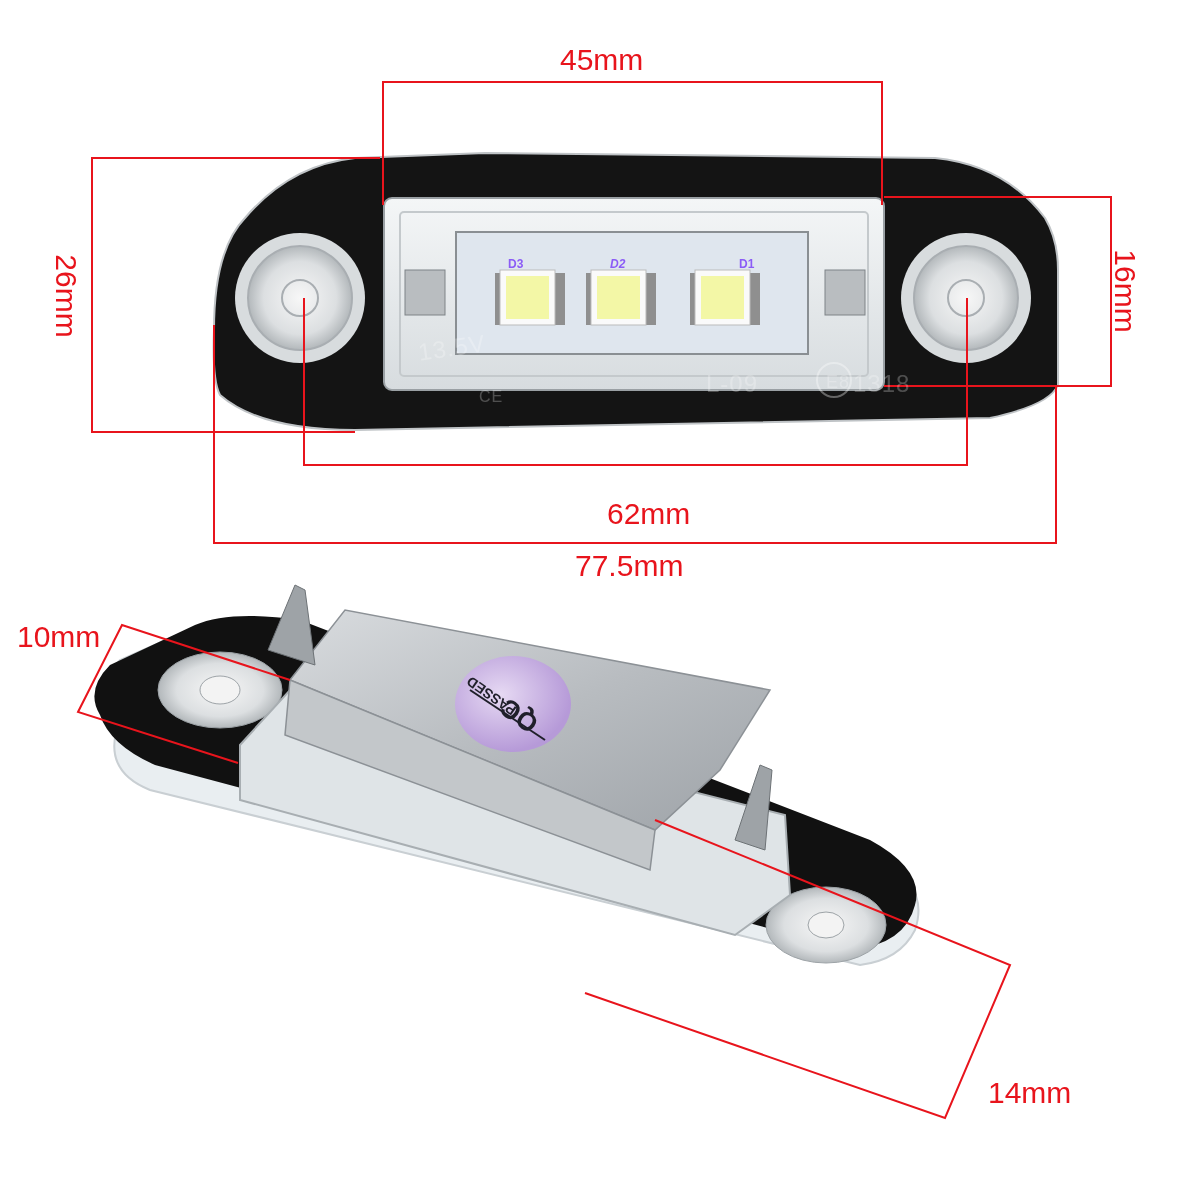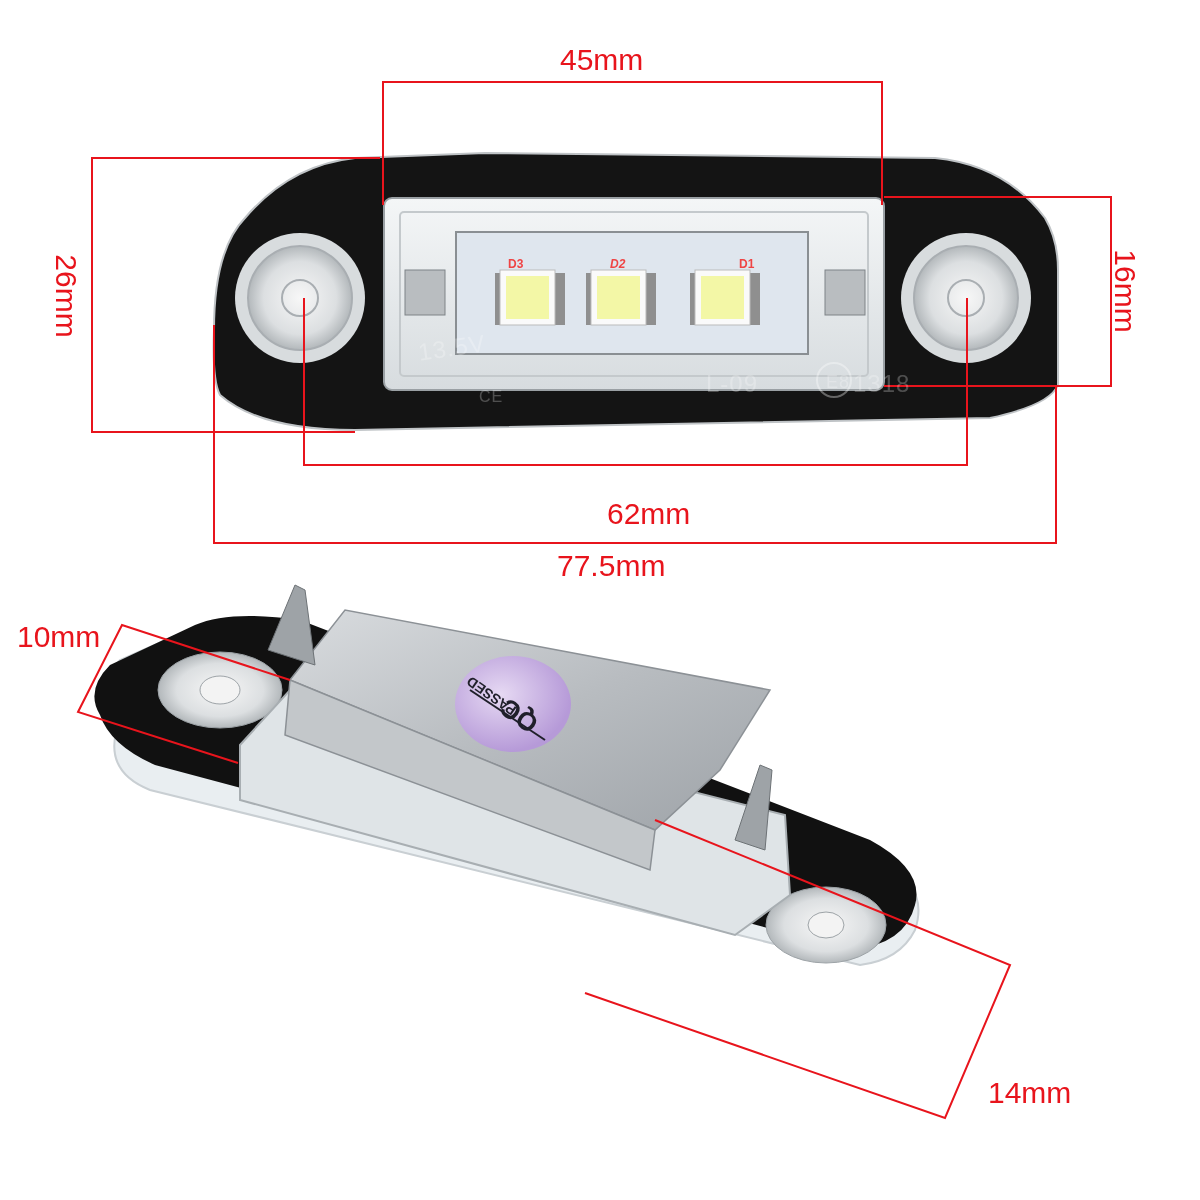--- a/index.html
+++ b/index.html
@@ -1,20 +1,20 @@
 <!DOCTYPE html>
 <html><head>
 <meta charset="utf-8">
 <style>
   html,body{margin:0;padding:0;background:#ffffff;}
   #stage{position:relative;width:1200px;height:1200px;overflow:hidden;background:#fff;font-family:"Liberation Sans",sans-serif;}
   svg{position:absolute;left:0;top:0;}
   .dim-label{position:absolute;color:#e8141c;font-size:30px;font-family:"Liberation Sans",sans-serif;white-space:nowrap;line-height:1;}
   .vert{transform-origin:center center;}
-  .pcb-label{position:absolute;font-size:12px;font-weight:bold;color:#ef4444;font-family:"Liberation Sans",sans-serif;text-align:center;}
+  .pcb-label{position:absolute;font-size:12px;font-weight:bold;color:#8b5cf6;font-family:"Liberation Sans",sans-serif;text-align:center;}
   .emboss{position:absolute;font-size:24px;color:rgba(255,255,255,0.25);font-family:"Liberation Sans",sans-serif;letter-spacing:1px;}
   .qc{position:absolute;font-family:"Liberation Sans",sans-serif;font-weight:bold;color:#1f1f2a;}
 </style>
 </head>
 <body>
 
 <div id="stage">
 
 <svg width="1200" height="1200" viewBox="0 0 1200 1200">
   <defs>
@@ -132,17 +132,17 @@
 <span class="emboss" style="left:826px;top:372px;font-size:18px;">E8</span>
 <span class="emboss" style="left:853px;top:370px;">1318</span>
 
 <span class="qc" style="left:500px;top:700px;font-size:26px;transform:rotate(-145deg);">QC</span>
 <span class="qc" style="left:463px;top:688px;font-size:14px;transform:rotate(-145deg);">PASSED</span>
 
 <span class="dim-label" style="left:560px;top:45px;">45mm</span>
 <span class="dim-label vert" style="left:24px;top:281px;transform:rotate(90deg);">26mm</span>
 <span class="dim-label vert" style="left:1083px;top:276px;transform:rotate(90deg);">16mm</span>
 <span class="dim-label" style="left:607px;top:473px;margin-top:26px;">62mm</span>
-<span class="dim-label" style="left:557px;top:551px;">77.5mm</span>
+<span class="dim-label" style="left:575px;top:551px;">77.5mm</span>
 <span class="dim-label" style="left:17px;top:622px;">10mm</span>
 <span class="dim-label" style="left:988px;top:1042px;margin-top:36px;">14mm</span>
 
 </div>
 
 </body></html>

